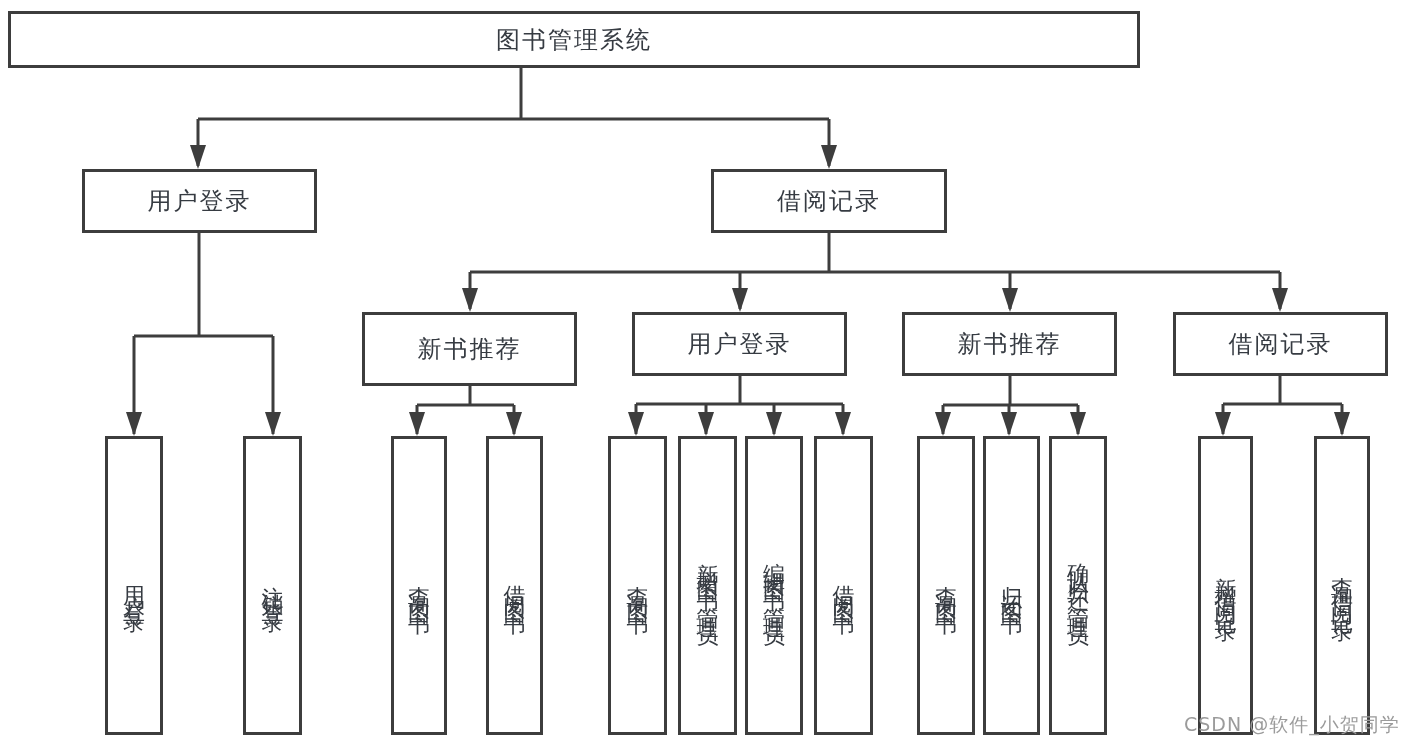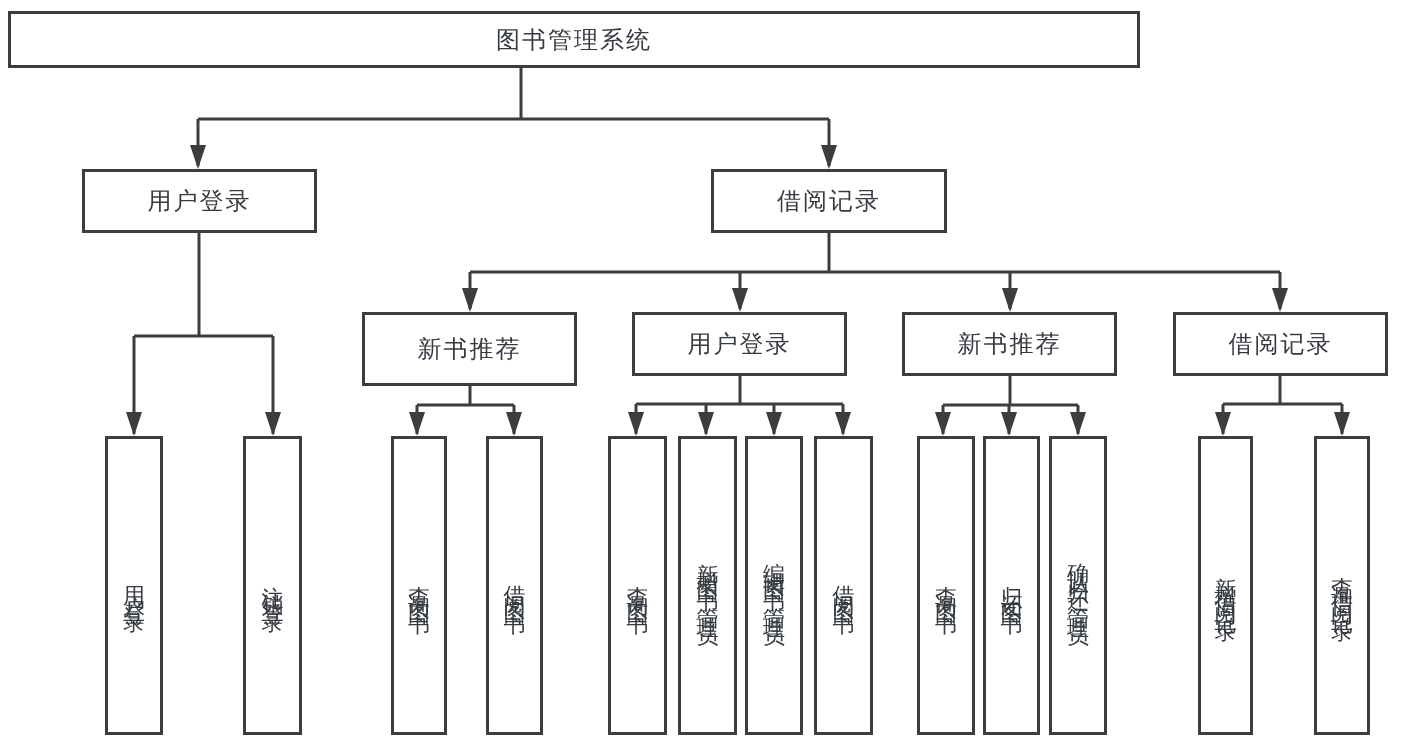--- a/index.html
+++ b/index.html
@@ -134,14 +134,15 @@
   <div class="box vbox" style="left:745px;top:436px;width:58px;height:299px">编辑图书（管理员）</div>
   <div class="box vbox" style="left:814px;top:436px;width:59px;height:299px">借阅图书</div>
 
   <div class="box vbox" style="left:917px;top:436px;width:58px;height:299px">查询图书</div>
   <div class="box vbox" style="left:983px;top:436px;width:57px;height:299px">归还图书</div>
   <div class="box vbox" style="left:1049px;top:436px;width:58px;height:299px">确认归还（管理员）</div>
 
   <div class="box vbox" style="left:1198px;top:436px;width:55px;height:299px">新增借阅记录</div>
   <div class="box vbox" style="left:1314px;top:436px;width:56px;height:299px">查询借阅记录</div>
 
+  <div class="watermark">CSDN @软件_小贺同学</div>
 
 </div>
 
 </body></html>

